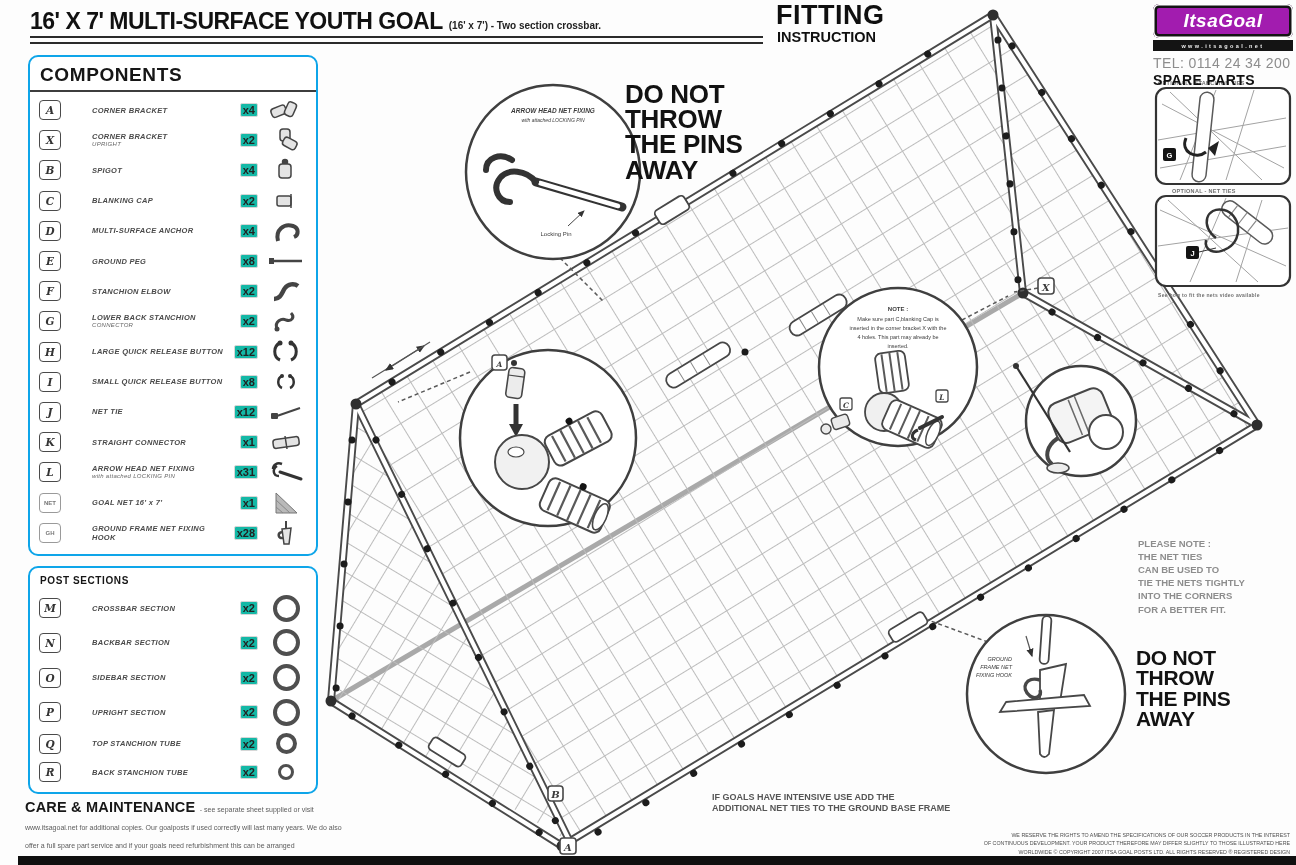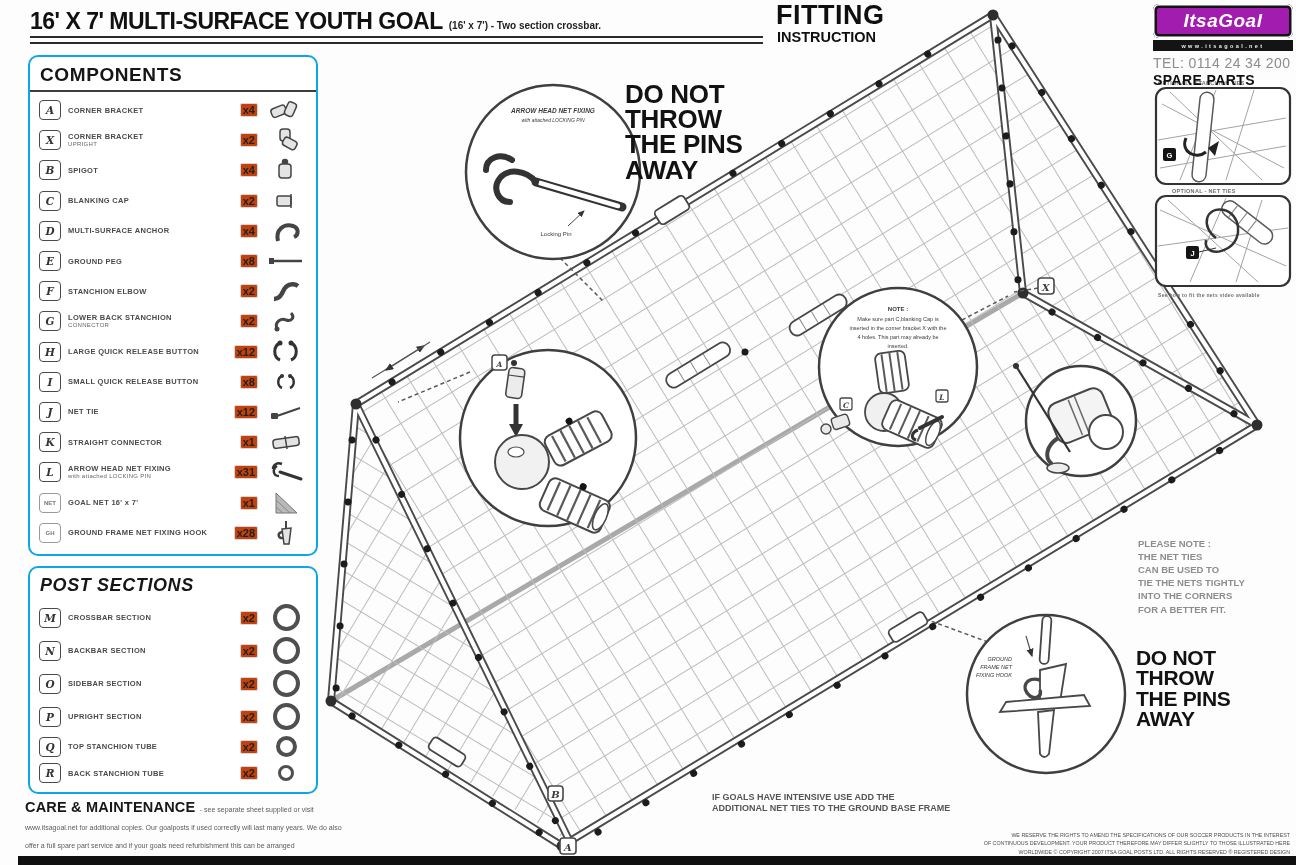--- a/index.html
+++ b/index.html
@@ -23,30 +23,30 @@
            padding:2.5px 0;margin-top:2px;}
   .tel{font-size:14px;color:#8d8d8d;margin-top:4px;letter-spacing:.4px;}
   .spare{font-size:14px;font-weight:900;color:#101010;letter-spacing:.4px;margin-top:1px;}
 
   
   .panel{position:absolute;background:#fff;border:2px solid #0ea5e9;border-radius:10px;display:flex;flex-direction:column;}
   .comp-panel{left:28px;top:55px;width:286px;height:497px;}
   .post-panel{left:28px;top:566px;width:286px;height:224px;}
   .panel-h{font-weight:900;color:#161616;padding:7px 10px 4px;border-bottom:2.5px solid #3d3d3d;letter-spacing:.6px;}
   .comp-panel .panel-h{font-size:19px;}
-  .post-panel .panel-h{font-size:18px;border-bottom:none;padding-bottom:2px;font-style:italic;}
+  .post-panel .panel-h{font-size:10px;border-bottom:none;padding-bottom:2px;}
   .rows{flex:1;display:flex;flex-direction:column;justify-content:space-around;padding:3px 9px 6px;}
   .crow{display:flex;align-items:center;gap:7px;}
   .lb{min-width:18px;height:18px;border:1.7px solid #4a4a4a;border-radius:4px;display:flex;align-items:center;justify-content:center;
       font-family:"DejaVu Serif",serif;font-style:italic;font-weight:bold;font-size:10.5px;color:#333;background:#fff;padding:0 1px;}
   .lb.tiny{font-size:6px;border-color:#9a9a9a;color:#777;font-family:"Liberation Sans",sans-serif;font-style:normal;}
-  .cname{flex:1;font-weight:600;font-size:7.5px;letter-spacing:.3px;color:#4a4a4a;line-height:1.2;}
+  .cname{flex:1;font-style:italic;font-weight:600;font-size:7.5px;letter-spacing:.3px;color:#4a4a4a;line-height:1.2;margin-left:24px;}
   .cnote{display:block;font-size:6px;font-weight:400;color:#666;}
   .cnote:empty{display:none;}
-  .cqty{font-size:11px;font-weight:bold;color:#222;background:#c2410c;border:1px solid #d7d7d7;border-radius:2px;padding:0 2px;}
+  .cqty{font-size:11px;font-weight:bold;color:#222;background:#14b8a6;border:1px solid #d7d7d7;border-radius:2px;padding:0 2px;}
   .cicon{width:42px;display:flex;justify-content:center;align-items:center;}
   .ring{border-radius:50%;border:4.5px solid #4f4f4f;background:#fff;display:inline-block;}
   .r28{width:19px;height:19px;}
   .r22{width:13px;height:13px;border-width:4px;}
   .r18{width:10px;height:10px;border-width:3.5px;}
 
   
   .care{left:25px;top:798px;width:318px;}
   .care-t{font-size:14.5px;font-weight:900;color:#171717;letter-spacing:.2px;margin-top:40px;}
   .care-x{font-size:7px;color:#5c5c5c;line-height:1.55;margin-top:1px;}

